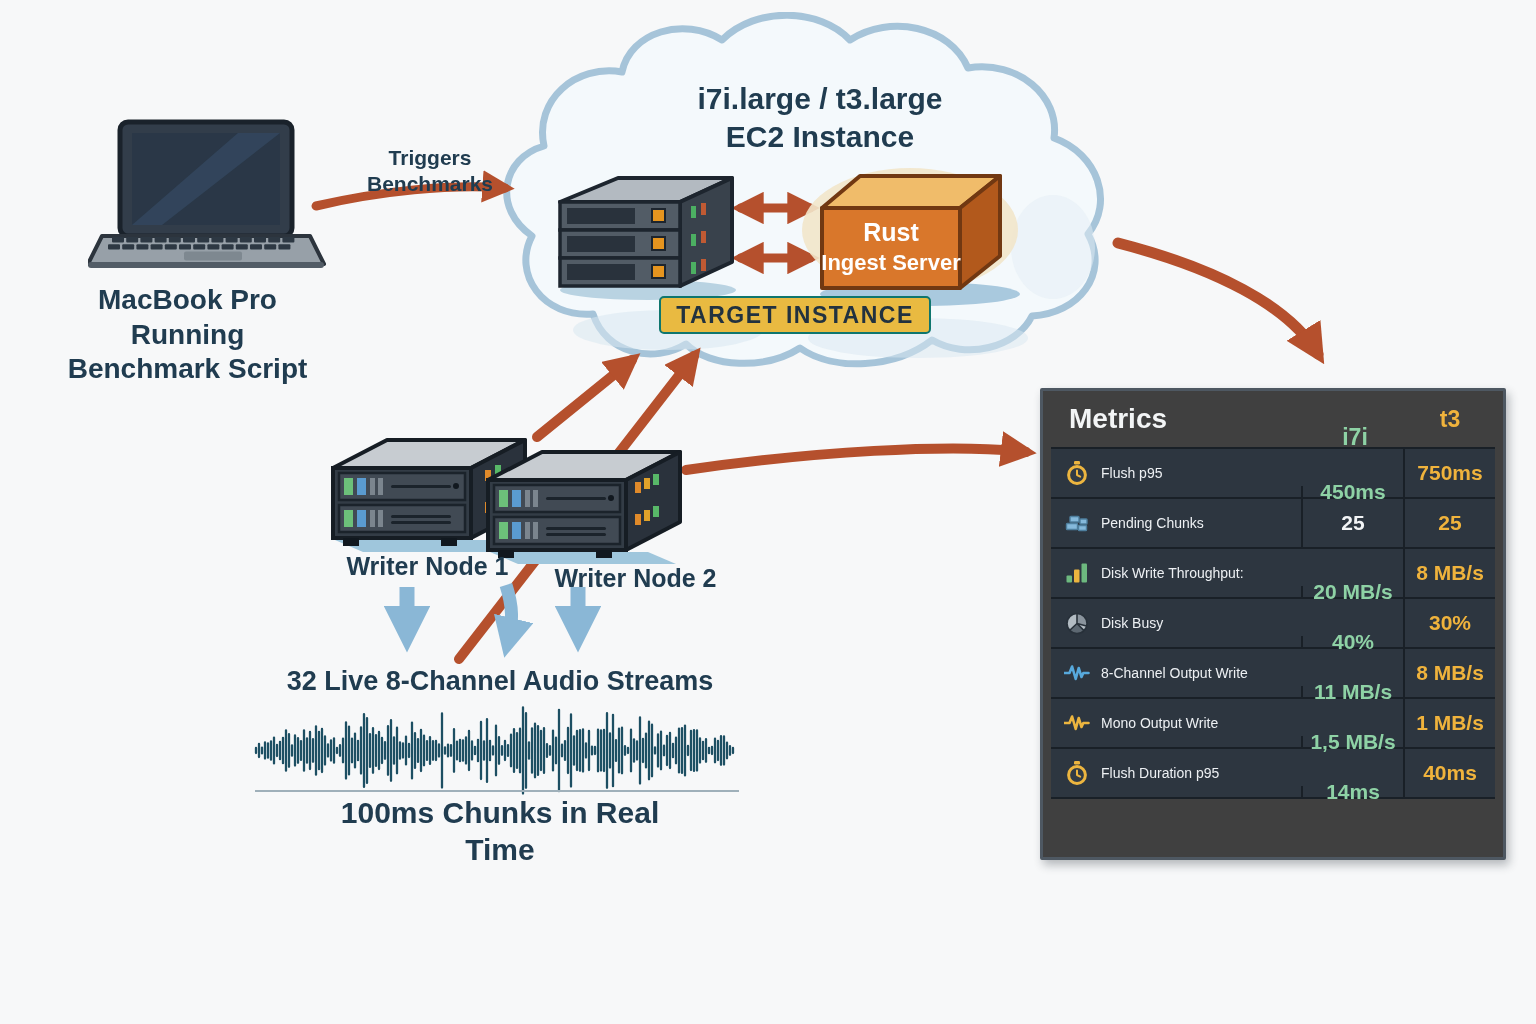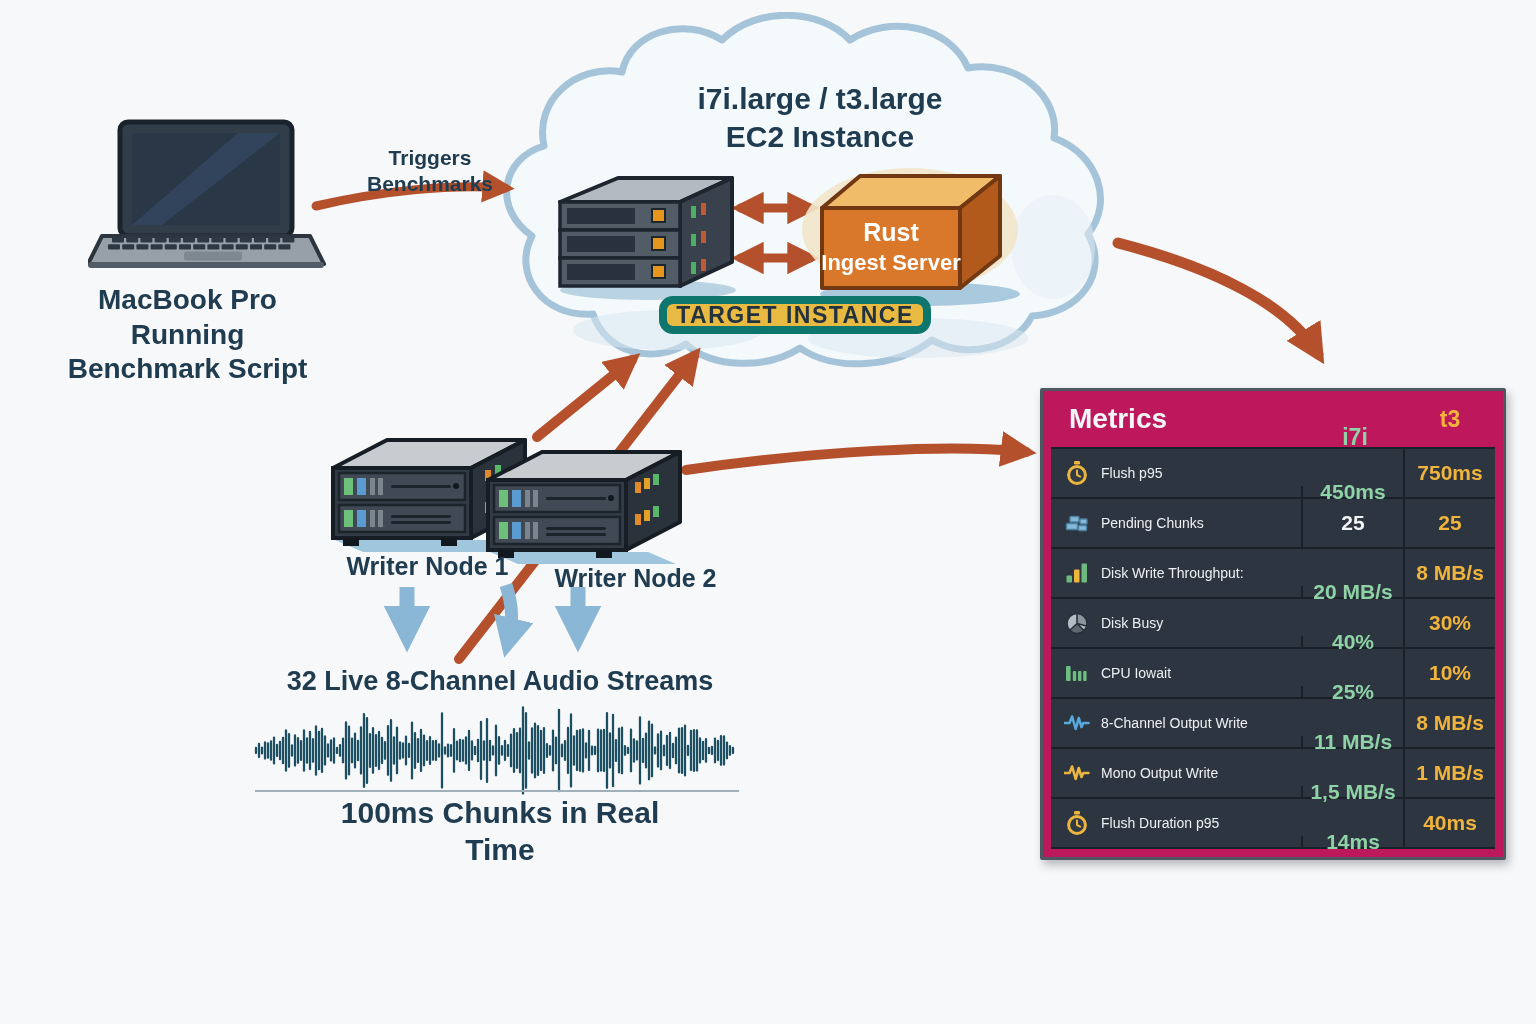--- a/index.html
+++ b/index.html
@@ -2,24 +2,24 @@
 <html><head>
 <meta charset="utf-8">
 <style>
   html,body{margin:0;padding:0;background:#e9ebed;}
   .stage{position:relative;width:1536px;height:1024px;background:#f7f8f9;overflow:hidden;
          font-family:"Liberation Sans","DejaVu Sans",sans-serif;}
   .lbl{position:absolute;color:#203c50;font-weight:bold;text-align:center;line-height:1.24;z-index:3;}
   .abs{position:absolute;}
   
   .banner{position:absolute;left:659px;top:296px;width:272px;height:38px;background:#e9ba41;
-          border:8px solid #0f766e;border-radius:14px;display:flex;align-items:center;justify-content:center;
+          border:2px solid #0f766e;border-radius:5px;display:flex;align-items:center;justify-content:center;
           color:#22323f;font-weight:bold;font-size:23px;letter-spacing:1.5px;z-index:3;box-sizing:border-box;}
   
-  .metrics{position:absolute;left:1040px;top:388px;width:466px;height:472px;background:#be185d;
+  .metrics{position:absolute;left:1040px;top:388px;width:466px;height:472px;background:#404040;
            border:3px solid #4e5862;border-radius:2px;box-sizing:border-box;padding:0 8px 8px 8px;
            box-shadow:3px 5px 10px rgba(25,35,45,.3);z-index:4;}
   .m-head{height:56px;display:flex;align-items:center;}
   .m-title{flex:1;color:#f3f5f6;font-size:28px;font-weight:bold;padding-left:18px;}
   .m-col{text-align:center;font-size:23px;font-weight:bold;}
   .m-col.c1{width:100px;} .m-col.c2{width:90px;}
   .m-rows{border-bottom:2px solid #192027;}
   .m-row{display:flex;align-items:stretch;height:48px;background:#2d3640;border-top:2px solid #192027;}
   .m-label{flex:1;display:flex;align-items:center;gap:11px;padding-left:13px;min-width:0;}
   .m-ic{width:26px;height:26px;flex:0 0 26px;display:flex;align-items:center;}
@@ -299,37 +299,20 @@
                   <path d="M13 13.5 L13 3.5 M13 13.5 L22.6 16 M13 13.5 L20 20.6 M13 13.5 L5.5 20.5"></path>
                 </g>
               </svg>
           </span>
           <span class="m-text">Disk Busy</span>
         </div>
         <div class="m-val c1 green">40%</div>
         <div class="m-val c2 amber">30%</div>
       </div>
 
-      <div class="m-row">
-        <div class="m-label">
-          <span class="m-ic">
-            <svg width="26" height="26" viewBox="0 0 26 26">
-                <g fill="#6dbd80">
-                  <rect x="2" y="6" width="4.6" height="15" rx="1"></rect>
-                  <rect x="8.8" y="11" width="3.4" height="10" rx="1"></rect>
-                  <rect x="14" y="11" width="3.4" height="10" rx="1"></rect>
-                  <rect x="19.2" y="11" width="3.4" height="10" rx="1"></rect>
-                </g>
-              </svg>
-          </span>
-          <span class="m-text">CPU Iowait</span>
-        </div>
-        <div class="m-val c1 green">25%</div>
-        <div class="m-val c2 amber">10%</div>
-      </div>
 
       <div class="m-row">
         <div class="m-label">
           <span class="m-ic">
             <svg width="26" height="26" viewBox="0 0 26 26">
                 <path d="M0.5 13 h5 l2.6 -6.5 l3.6 12.5 l3 -11 l2.8 9 l1.8 -4 h5.2" stroke="#57a9dc" stroke-width="2.6" fill="none" stroke-linecap="round" stroke-linejoin="round"></path>
               </svg>
           </span>
           <span class="m-text">8-Channel Output Write</span>
         </div>

